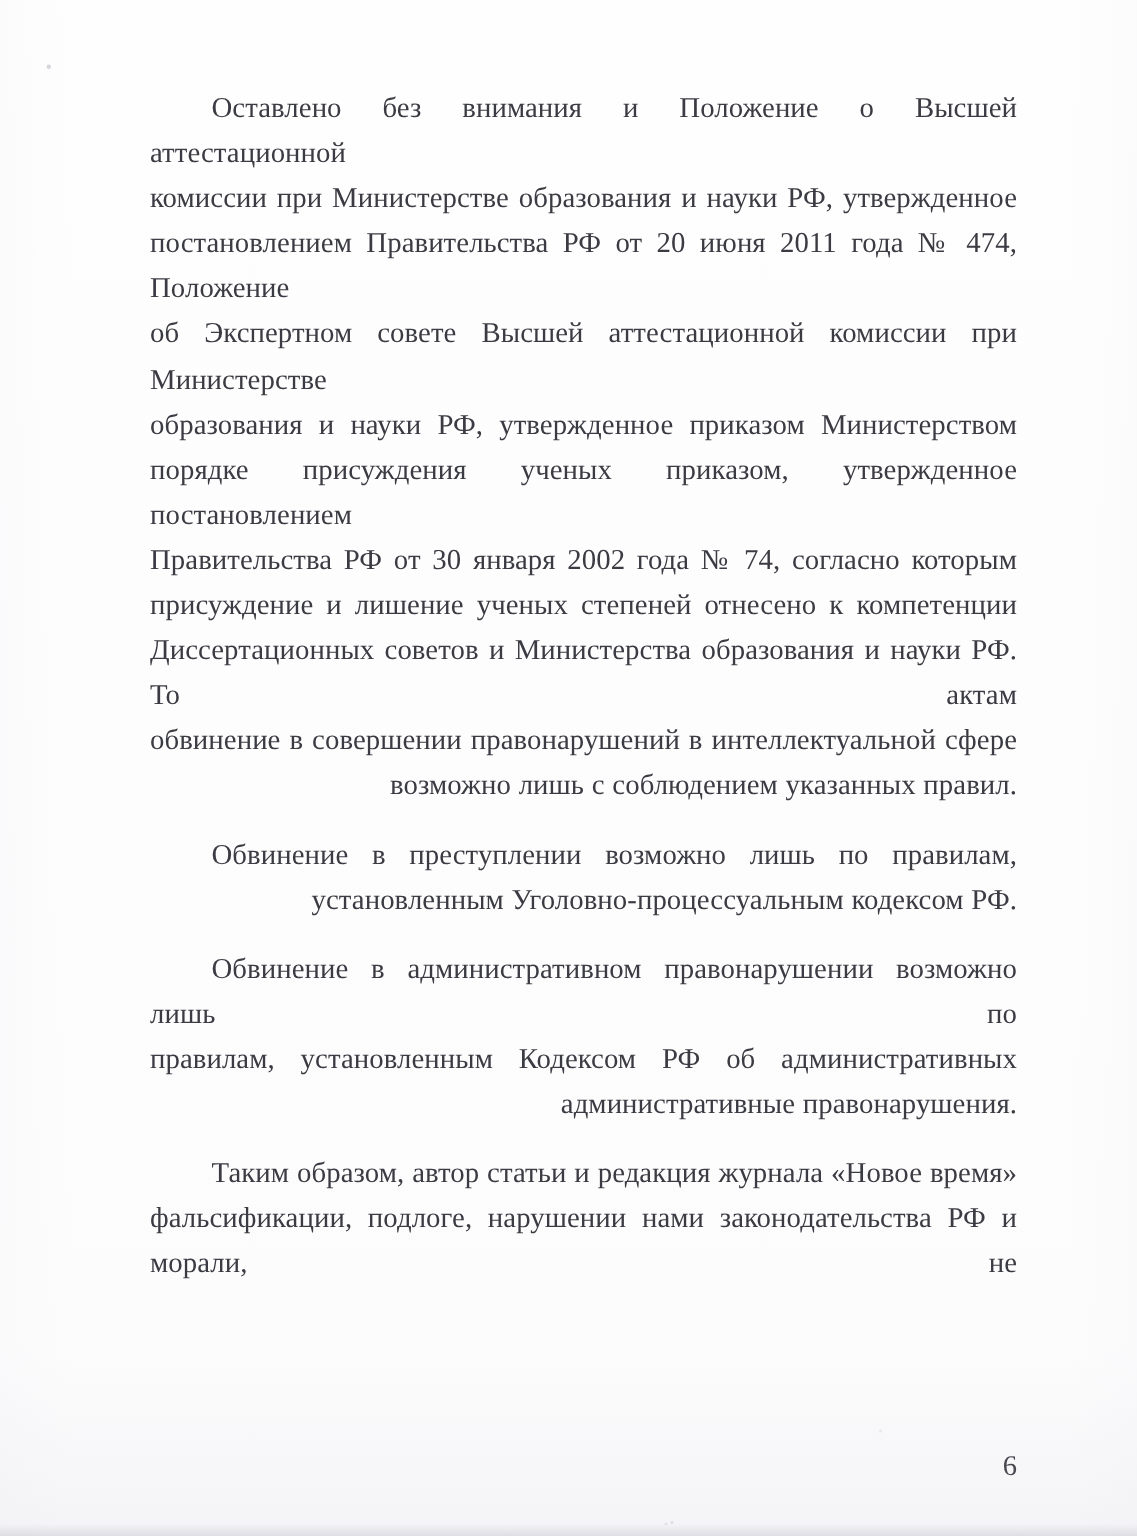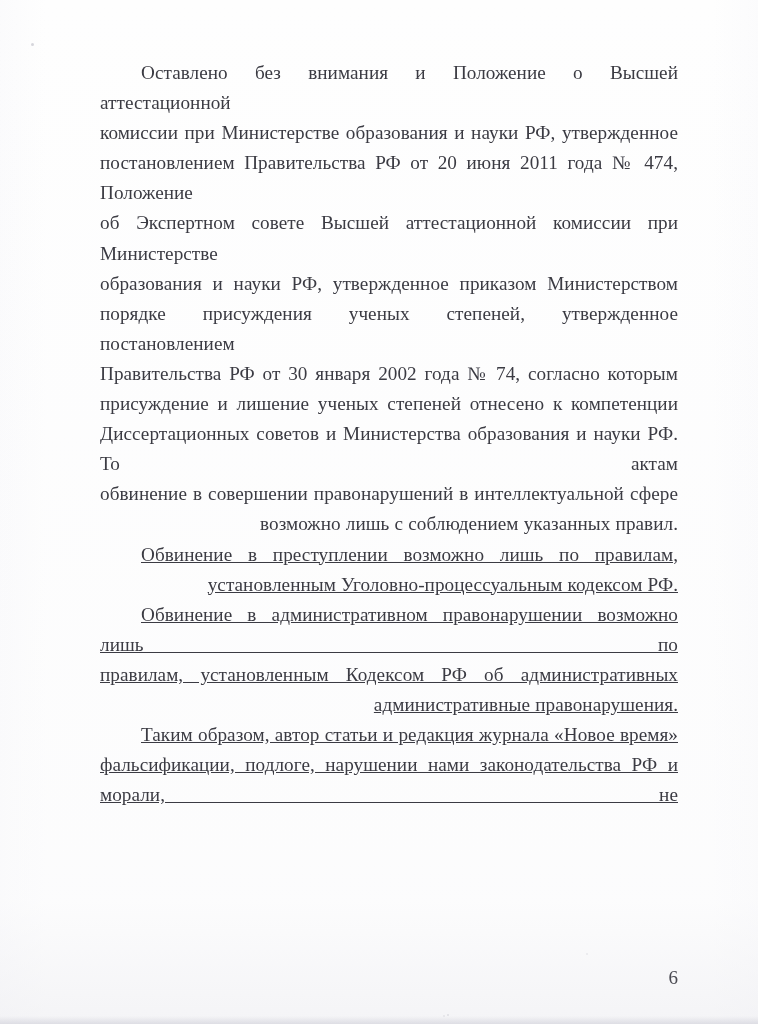--- a/index.html
+++ b/index.html
@@ -81,22 +81,21 @@
   }
   p.para .ln.last {
     text-align: right;
   }
   
   p.para .ln:not(.last) {
     text-align-last: justify;
   }
 
   .para + .para {
-    margin-top: 0;
-    text-decoration: underline;
+    margin-top: 16px;
   }
 
   .page-number {
     position: absolute;
     left: 0;
     right: 80px;
     top: 966px;
     text-align: right;
     font-size: 19px;
     line-height: 24px;
@@ -117,21 +116,21 @@
   <div class="speck speck-d"></div>
 
   <div class="body-text">
 
     <p class="para">
       <span class="ln first">Оставлено без внимания и Положение о Высшей аттестационной</span>
       <span class="ln">комиссии при Министерстве образования и науки РФ, утвержденное</span>
       <span class="ln">постановлением Правительства РФ от 20 июня 2011 года № 474, Положение</span>
       <span class="ln">об Экспертном совете Высшей аттестационной комиссии при Министерстве</span>
       <span class="ln">образования и науки РФ, утвержденное приказом Министерством</span>
-      <span class="ln">порядке присуждения ученых степеней, утвержденное постановлением</span>
+      <span class="ln">порядке присуждения ученых приказом, утвержденное постановлением</span>
       <span class="ln">Правительства РФ от 30 января 2002 года № 74, согласно которым</span>
       <span class="ln">присуждение и лишение ученых степеней отнесено к компетенции</span>
       <span class="ln">Диссертационных советов и Министерства образования и науки РФ. То актам</span>
       <span class="ln">обвинение в совершении правонарушений в интеллектуальной сфере</span>
       <span class="ln last">возможно лишь с соблюдением указанных правил.</span>
     </p>
 
     <p class="para">
       <span class="ln first">Обвинение в преступлении возможно лишь по правилам,</span>
       <span class="ln last">установленным Уголовно-процессуальным кодексом РФ.</span>

